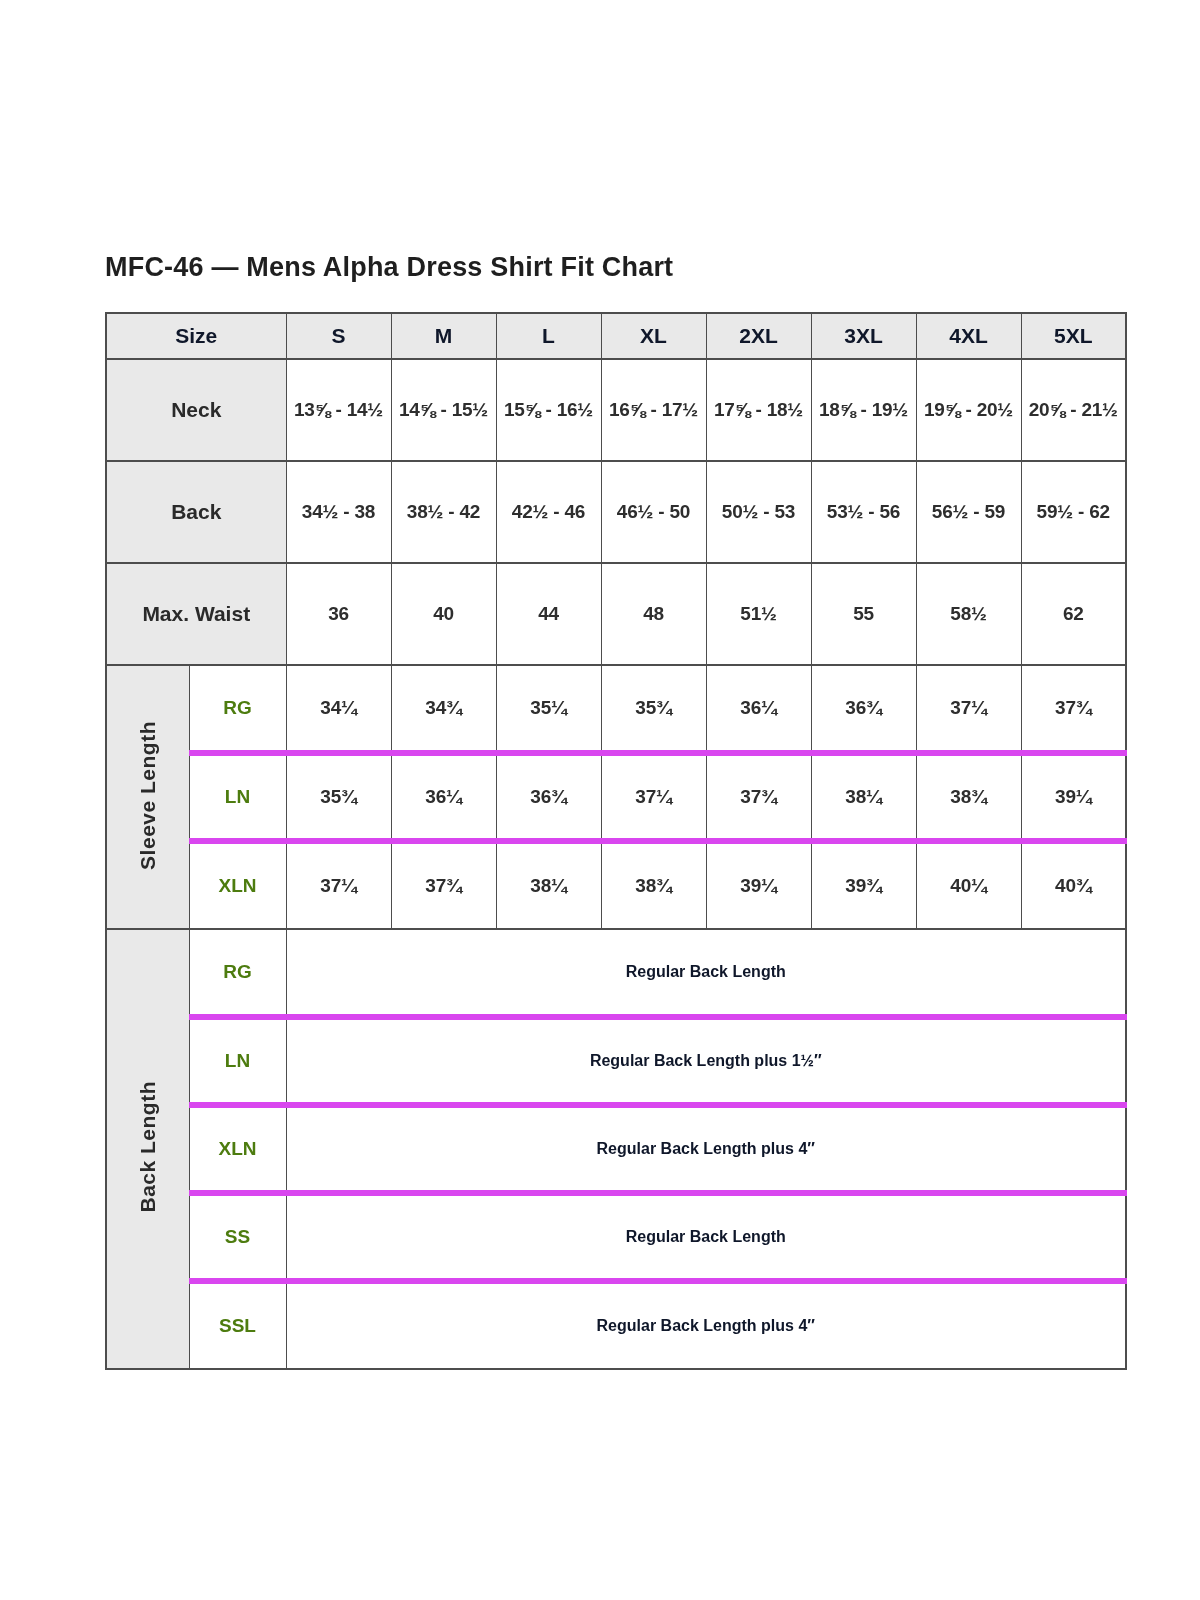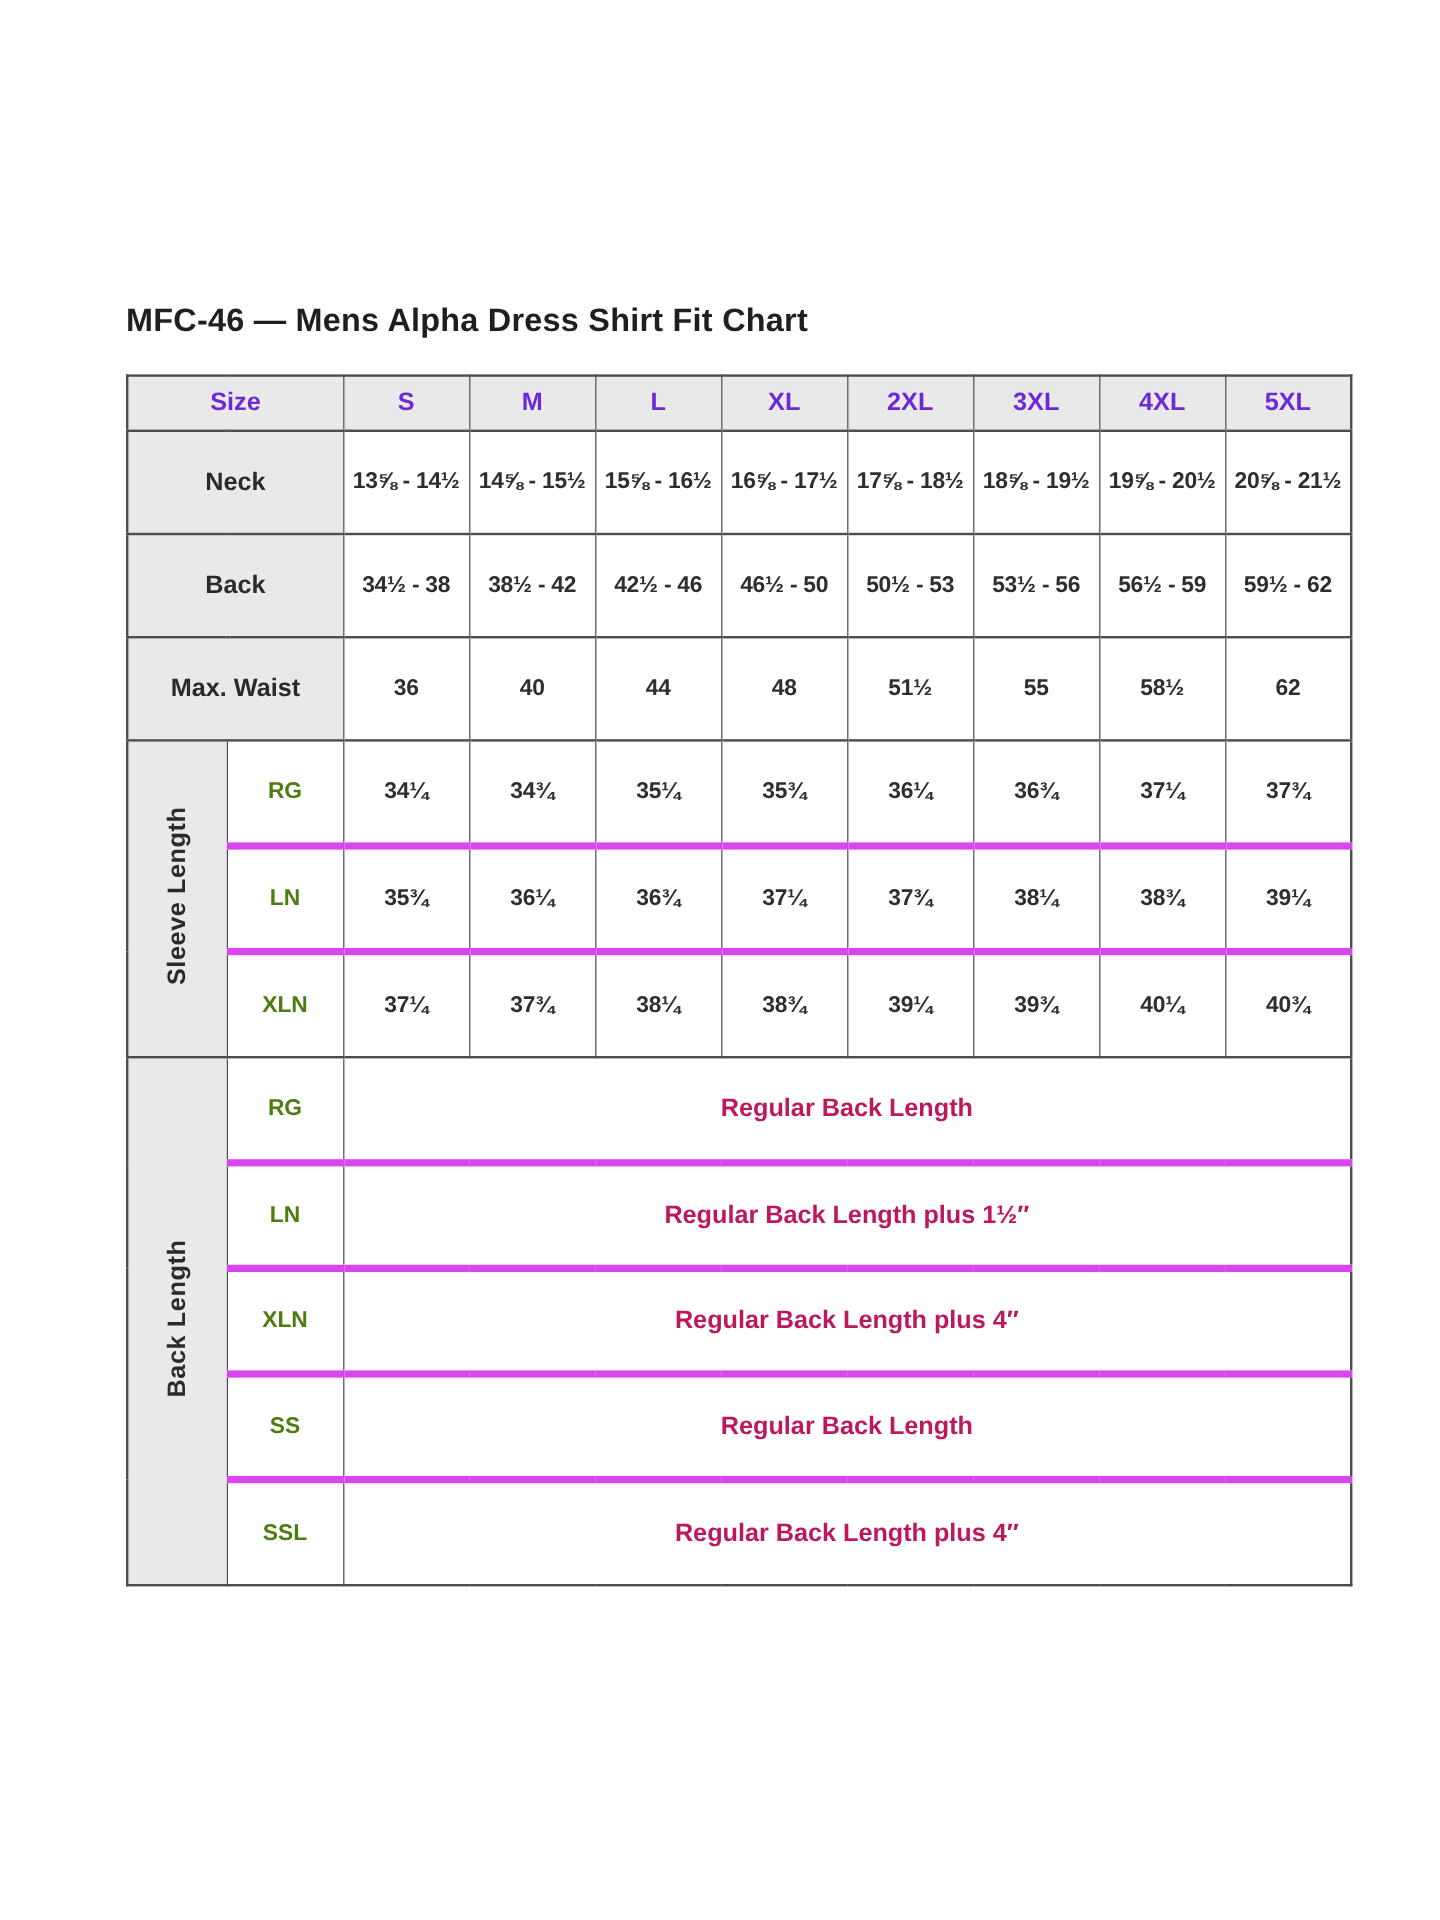--- a/index.html
+++ b/index.html
@@ -44,48 +44,48 @@
     overflow: hidden;
   }
   
   tr.sect > th, tr.sect > td { border-top: 2px solid #4d4d4d; }
   
   tr.sub > th, tr.sub > td { border-top: 6px solid #d946ef; }
 
   .fill { background: #e9e9e9; }
 
   tr.hdr    { height: 46px; }
-  tr.r-std  { height: 86px; }
+  tr.r-std  { height: 102px; }
   tr.r-tall { height: 88px; }
 
   .hdr-label {
     font-size: 21px;
     font-weight: 700;
-    color: #6d28d9;
+    color: #0f172a;
   }
   .row-label {
     font-size: 21px;
     font-weight: 700;
     color: #2a2a2a;
   }
   .val {
     font-size: 19px;
     font-weight: 700;
     color: #2e2e2e;
     letter-spacing: -0.2px;
   }
   .sub-label {
     font-size: 19px;
     font-weight: 600;
     color: #4d7c0f;
   }
   .span-text {
-    font-size: 21px;
+    font-size: 16px;
     font-weight: 600;
-    color: #be185d;
+    color: #0f172a;
   }
   .vlabel span {
     display: inline-block;
     writing-mode: vertical-rl;
     transform: rotate(180deg);
     font-size: 21px;
     font-weight: 700;
     color: #2a2a2a;
     letter-spacing: 0.5px;
     line-height: 1;

